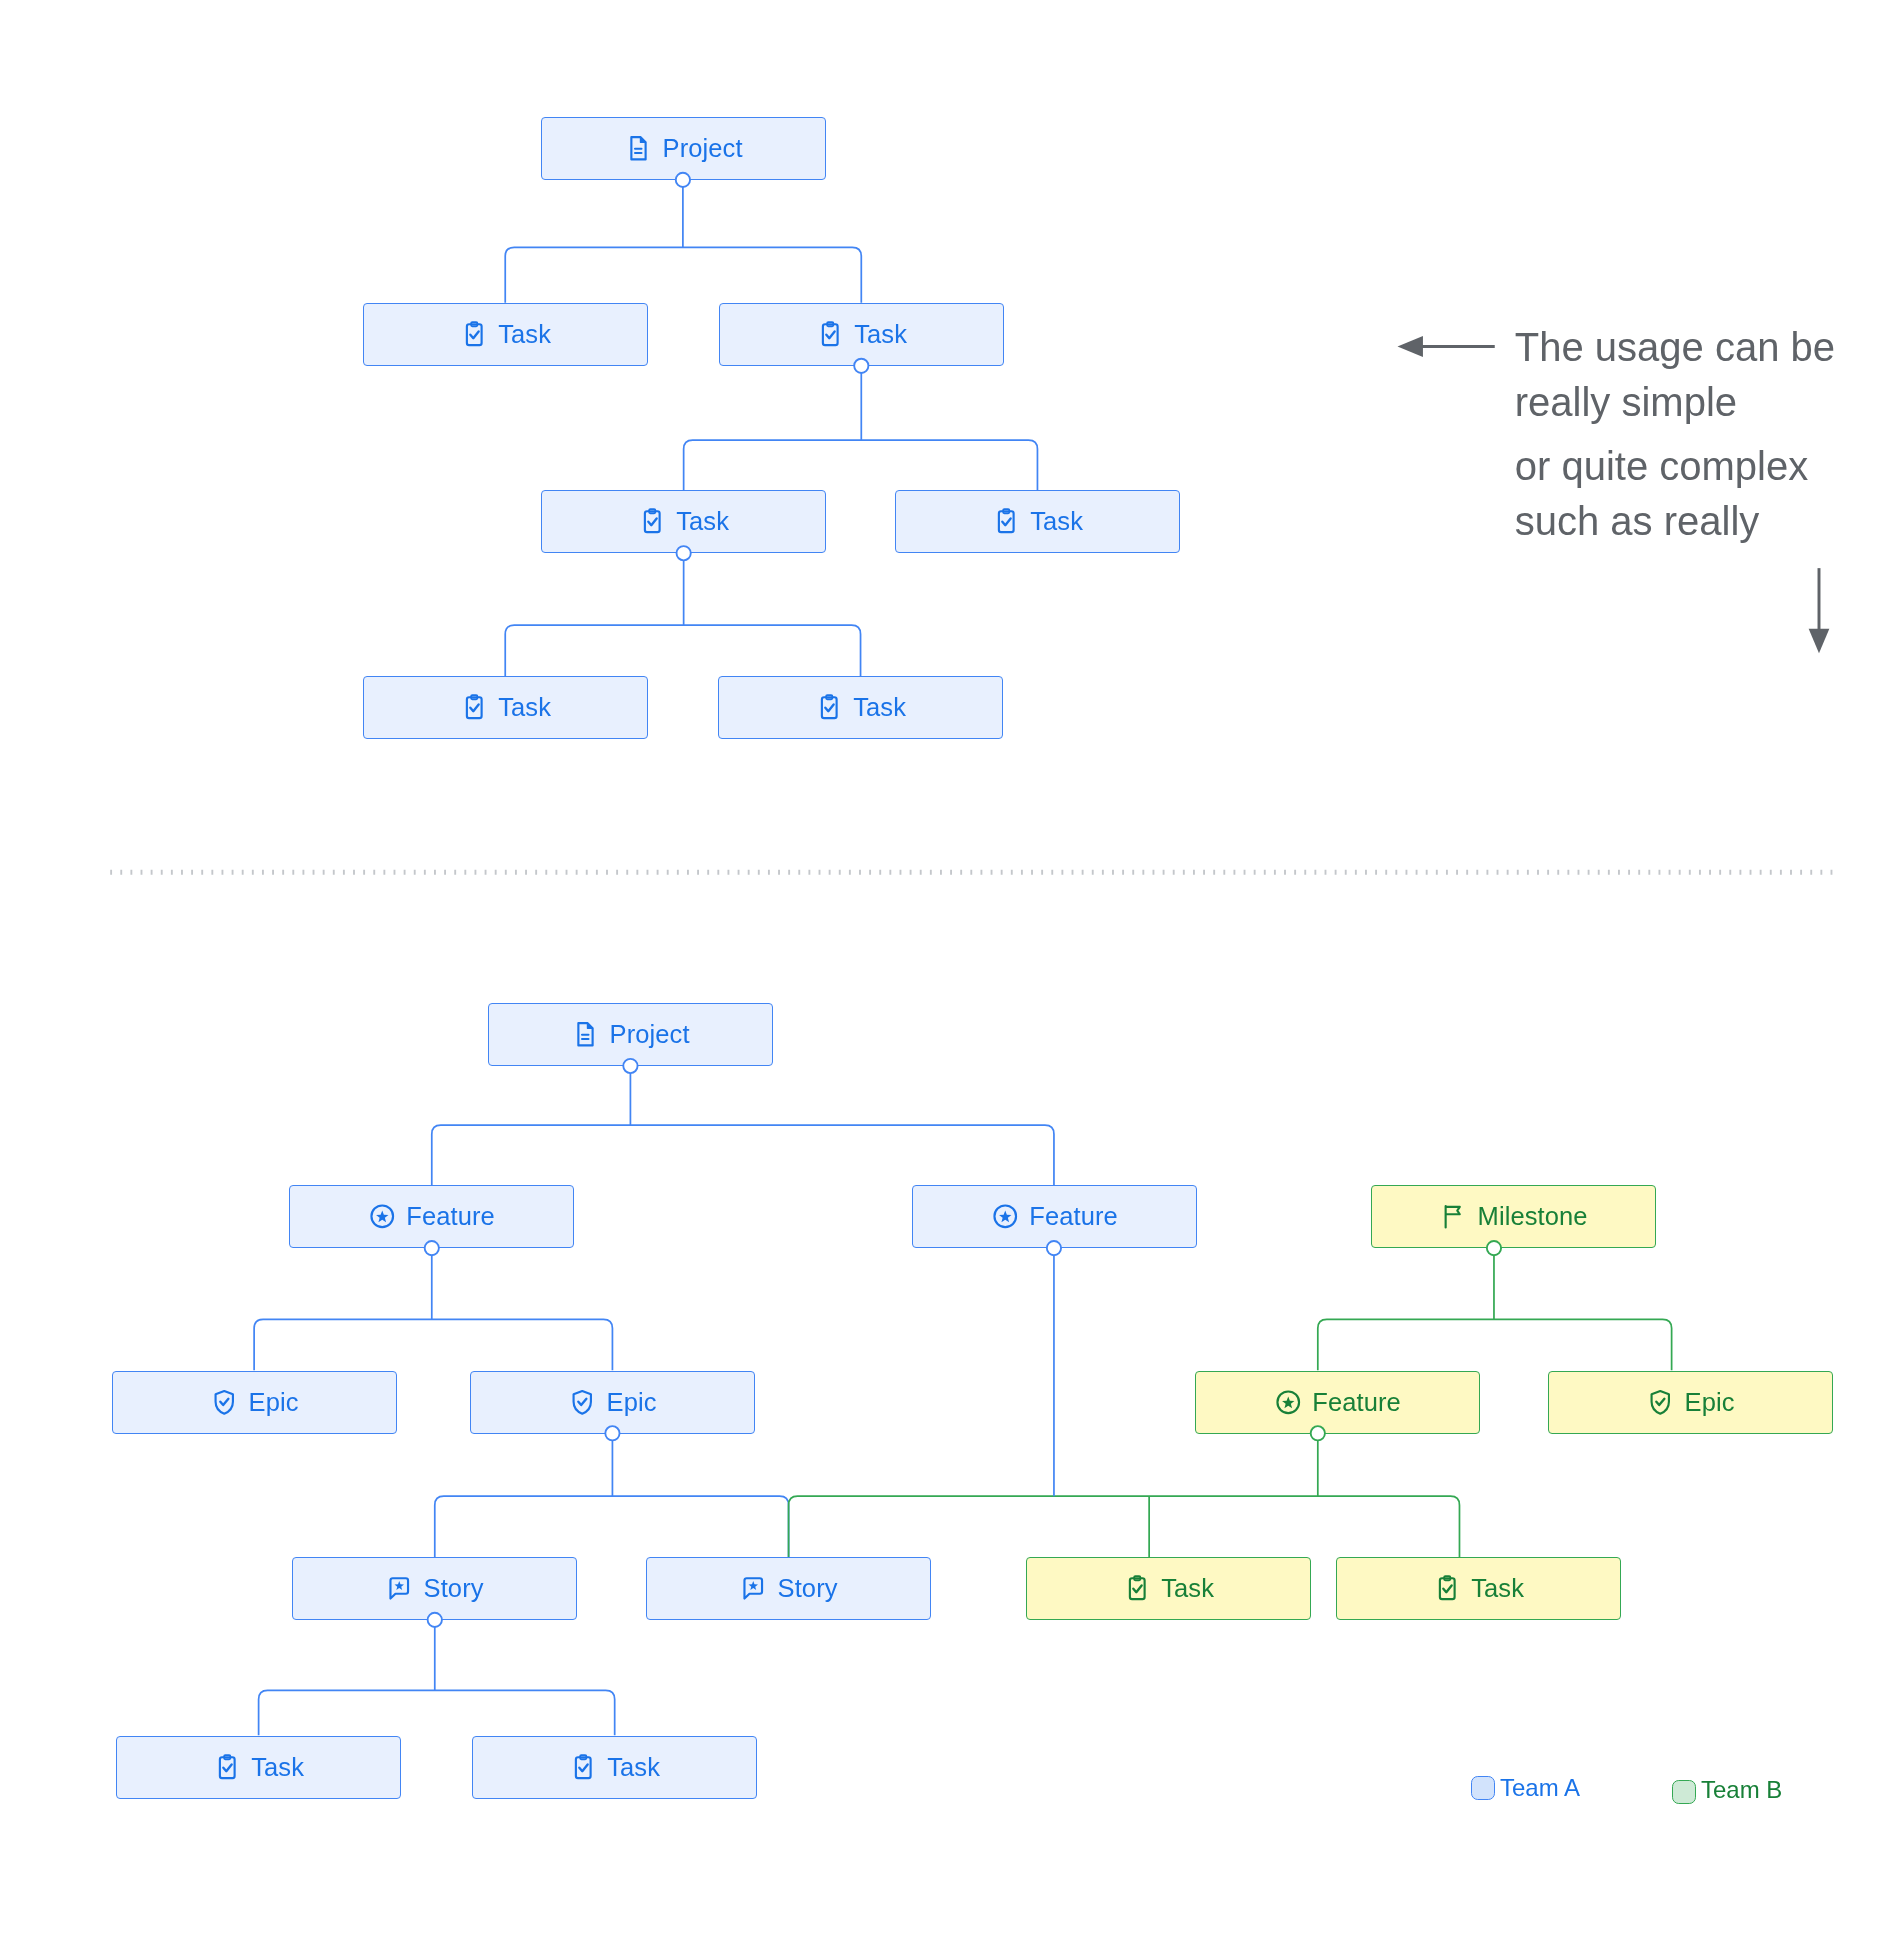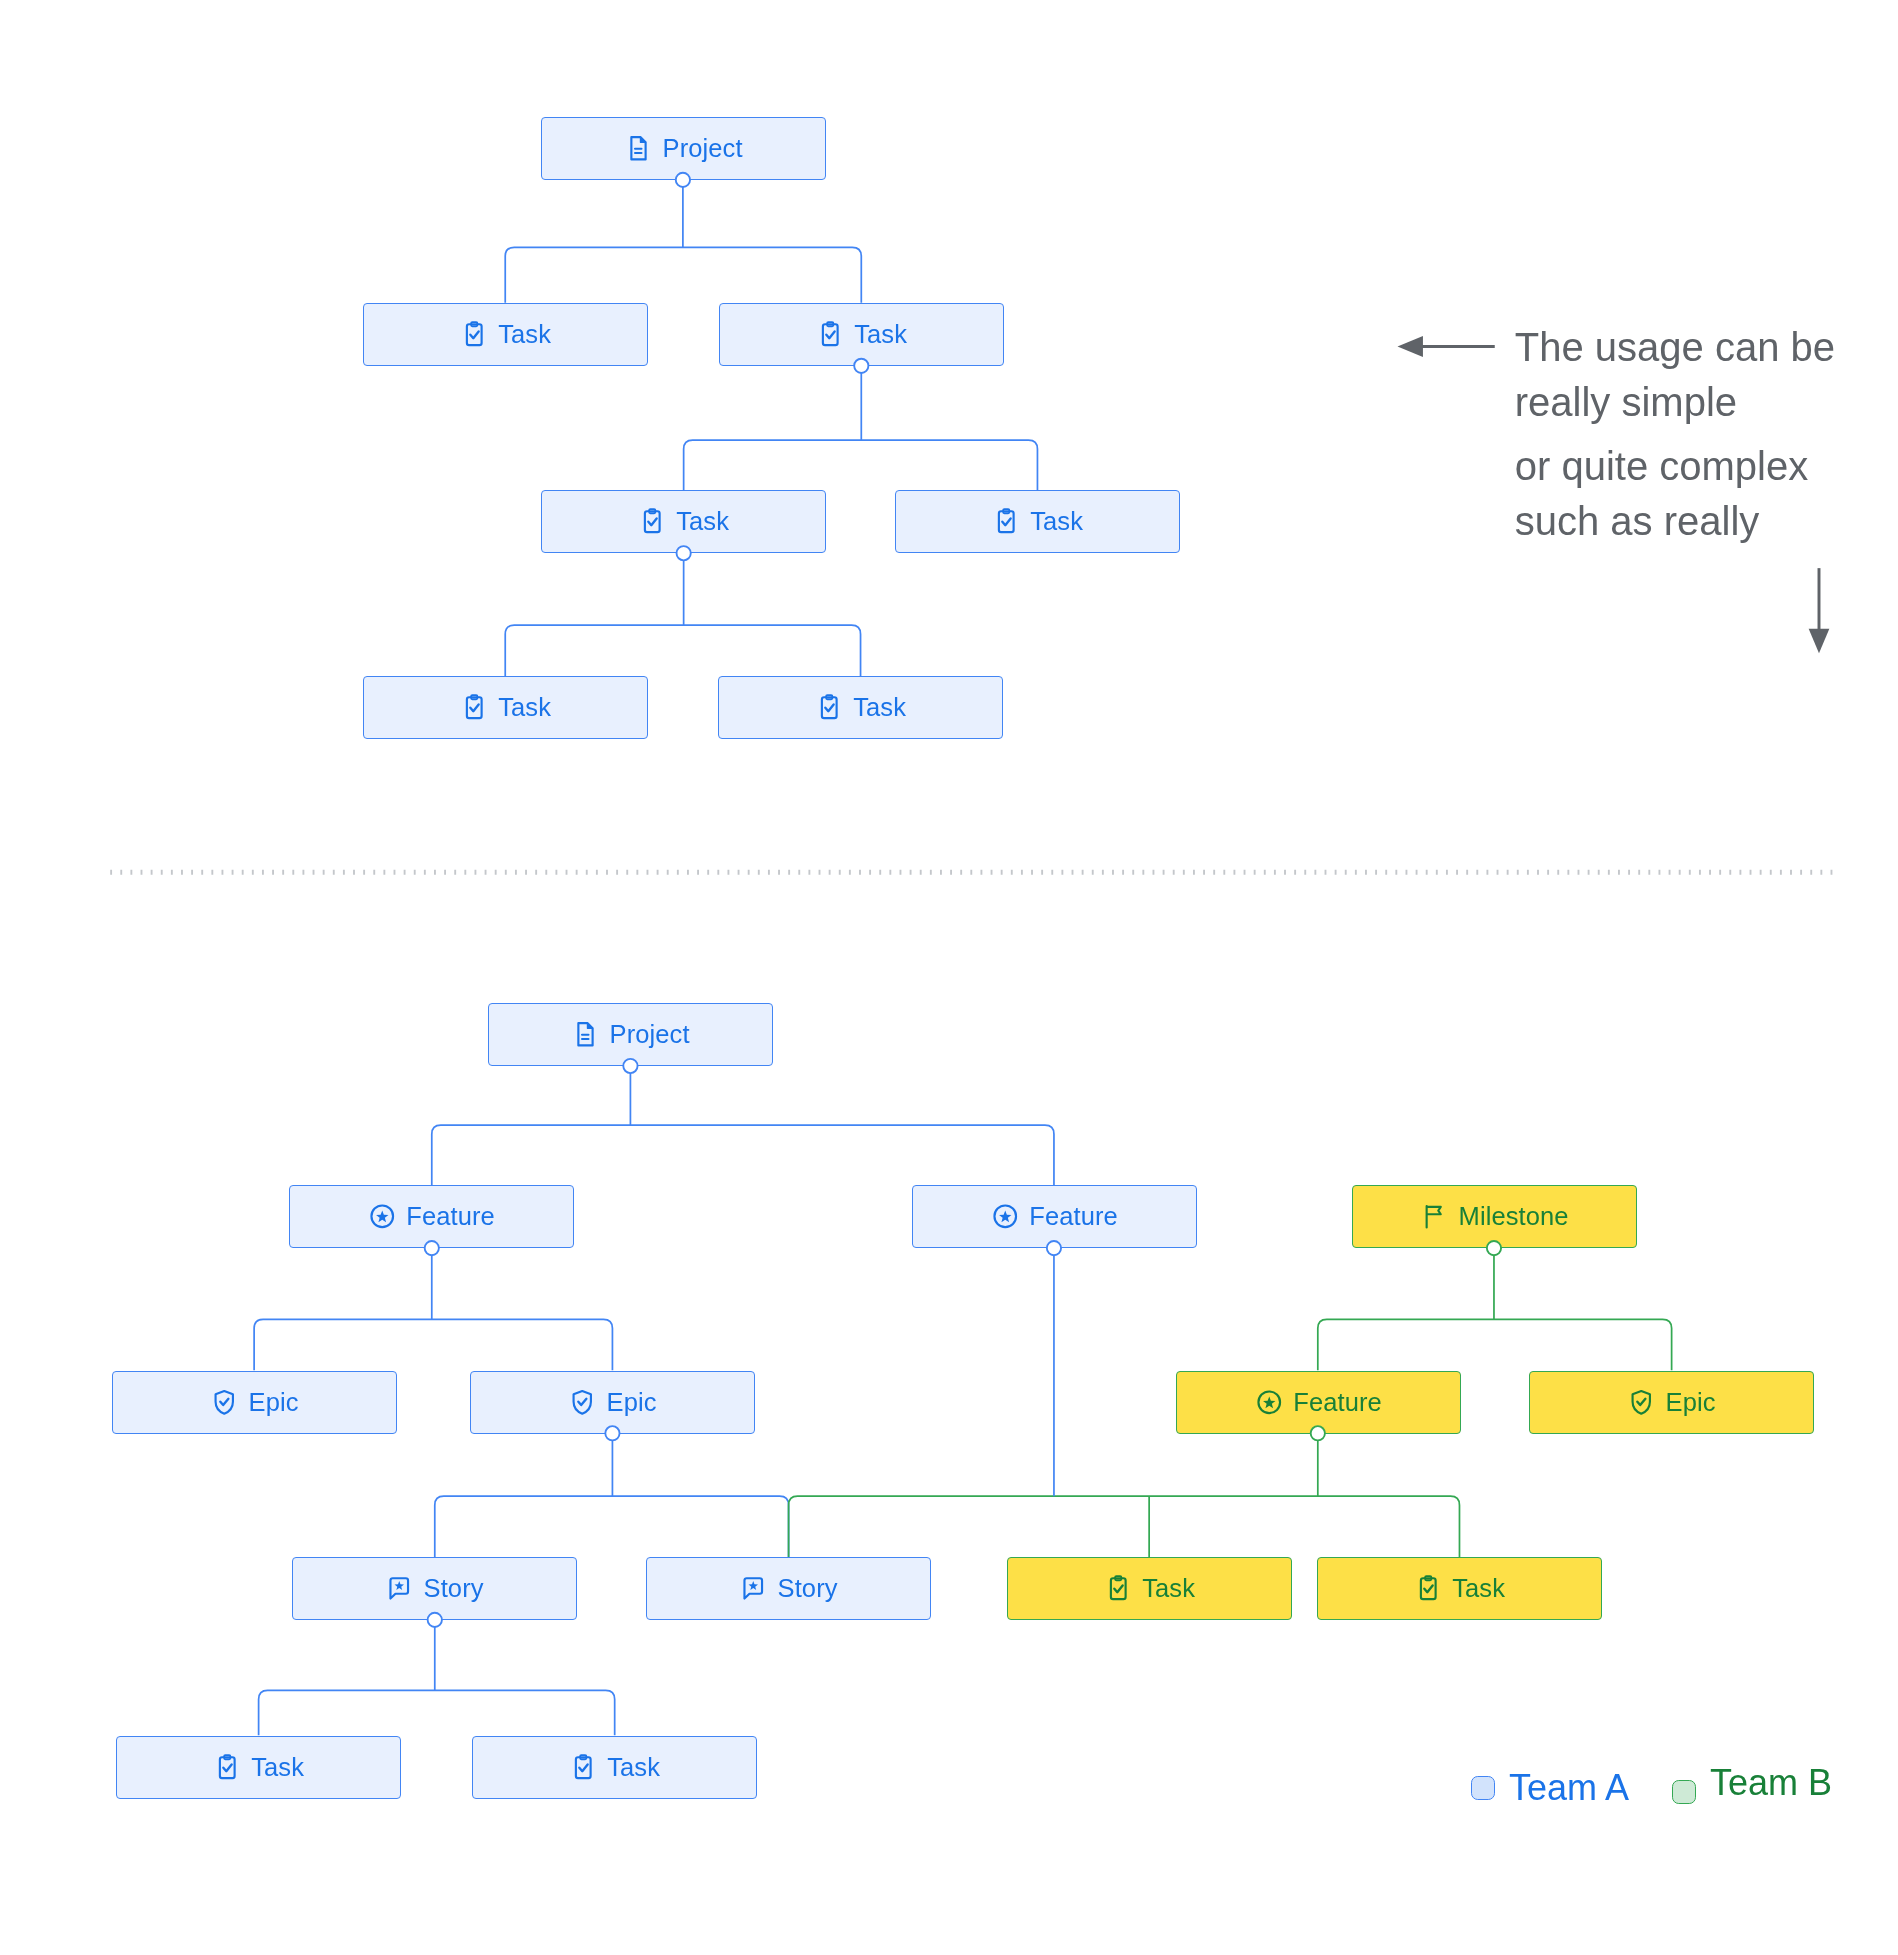--- a/index.html
+++ b/index.html
@@ -6,35 +6,35 @@
   .stage{
     position:relative;width:1898px;height:1955px;background:#ffffff;
     font-family:"Liberation Sans",sans-serif;overflow:hidden;
   }
   .node{
     position:absolute;width:285px;height:63px;box-sizing:border-box;
     border-radius:4px;display:flex;align-items:center;justify-content:center;
     gap:9.7px;font-size:25.5px;font-weight:500;letter-spacing:0.1px;
   }
   .node.team_a{background:#E8F0FE;border:1.9px solid #4285F4;color:#1A73E8;}
-  .node.team_b{background:#fde047;border:1.9px solid #34A853;color:#188038;}
+  .node.team_b{background:#fef9c3;border:1.9px solid #34A853;color:#188038;margin-left:19px;}
   .node-icon{display:flex;align-items:center;}
   .node-icon svg{width:28.5px;height:28.5px;display:block;}
   #connector-layer{position:absolute;left:0;top:0;pointer-events:none;}
   .annotation{
     position:absolute;right:63px;top:320px;
     color:#5F6368;font-size:40px;line-height:55px;font-weight:400;
   }
   .annotation p{margin:0;}
   .annotation p + p{margin-top:9px;}
   .arrow{position:absolute;}
   .divider{position:absolute;left:0;top:867px;}
   .legend-item{
-    position:absolute;display:flex;align-items:center;gap:14px;
-    font-size:36px;font-weight:500;height:33px;
+    position:absolute;display:flex;align-items:center;gap:5px;
+    font-size:24px;font-weight:500;height:33px;
   }
   .legend-item.team_a{color:#1A73E8;}
   .legend-item.team_b{color:#188038;align-items:flex-end;}
   .swatch{width:24px;height:24px;border-radius:6.7px;box-sizing:border-box;display:inline-block;}
   .swatch.team_a{background:#D2E3FC;border:1.9px solid #4285F4;}
   .swatch.team_b{background:#CEEAD6;border:1.9px solid #34A853;}
 </style>
 </head>
 <body>
 

